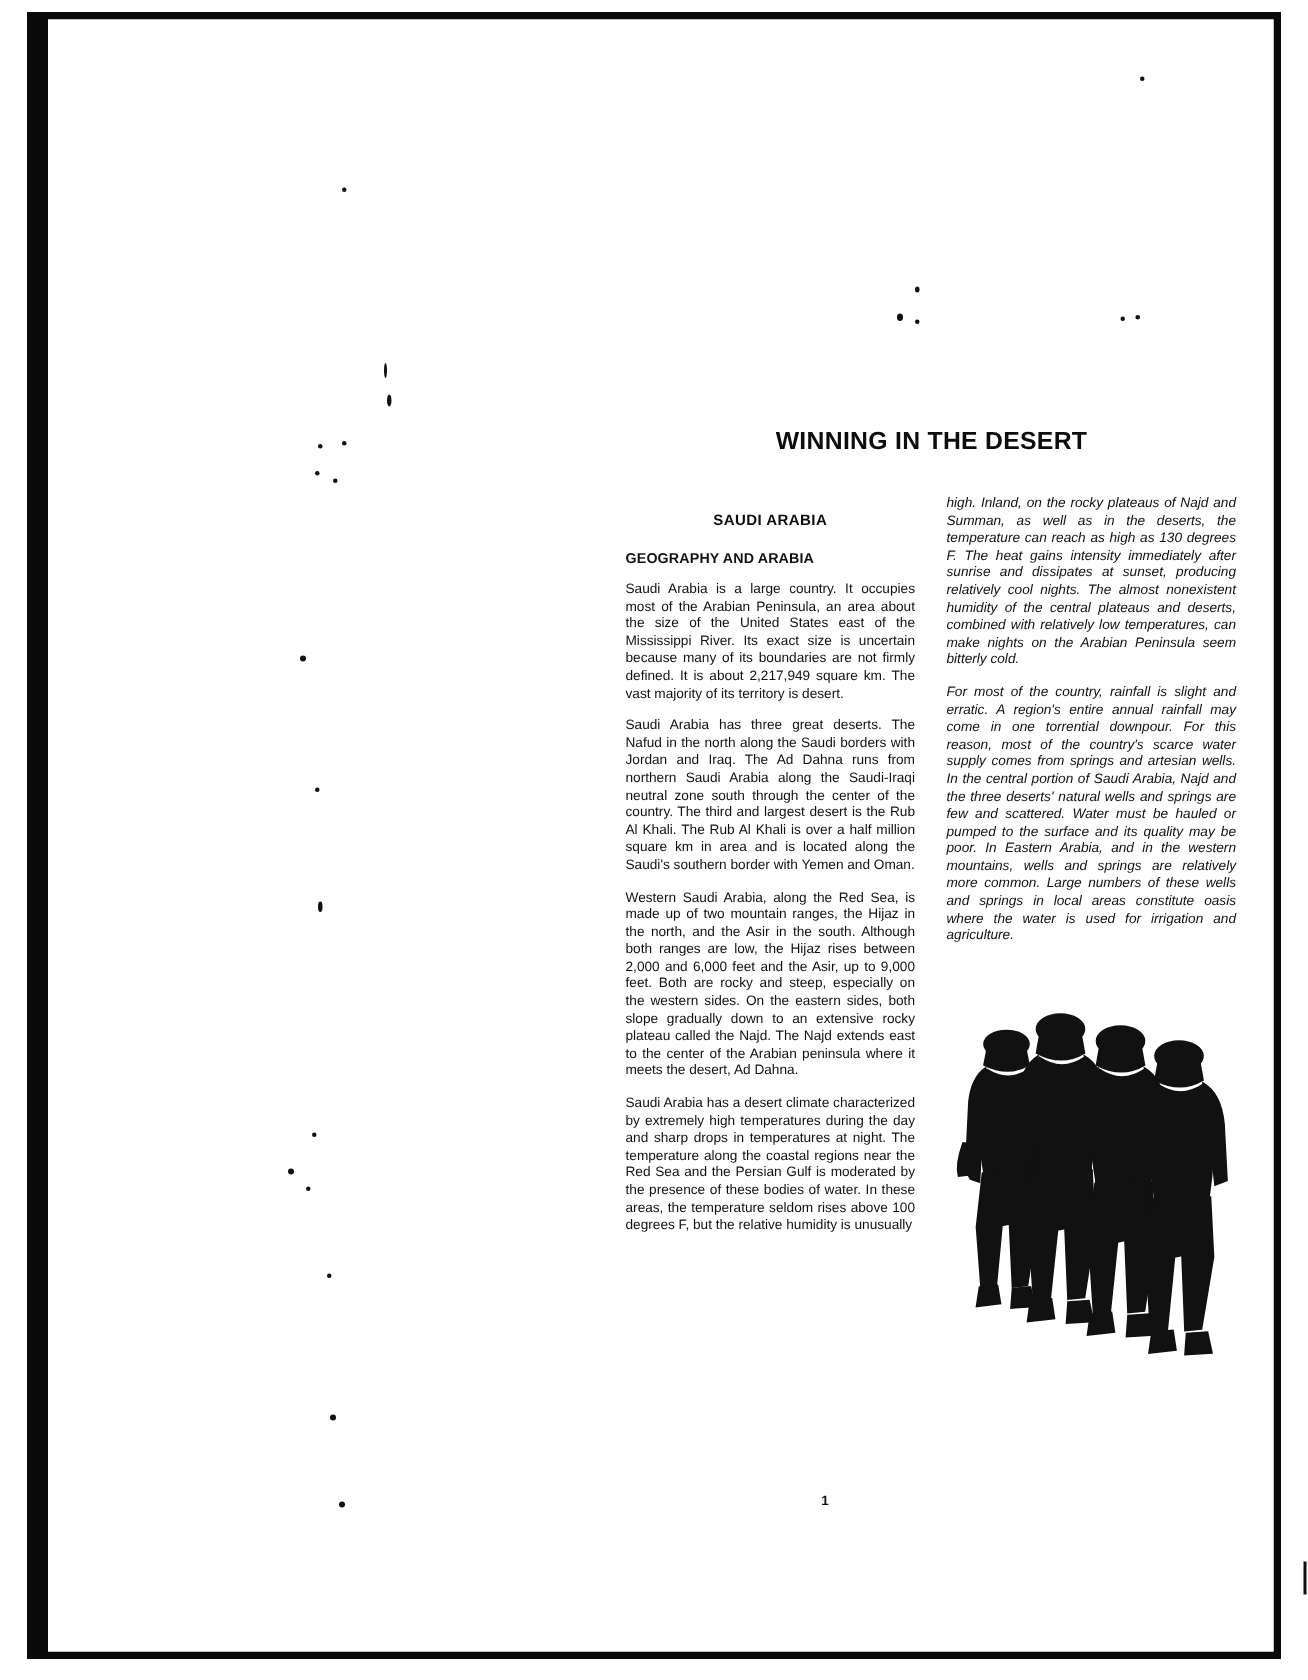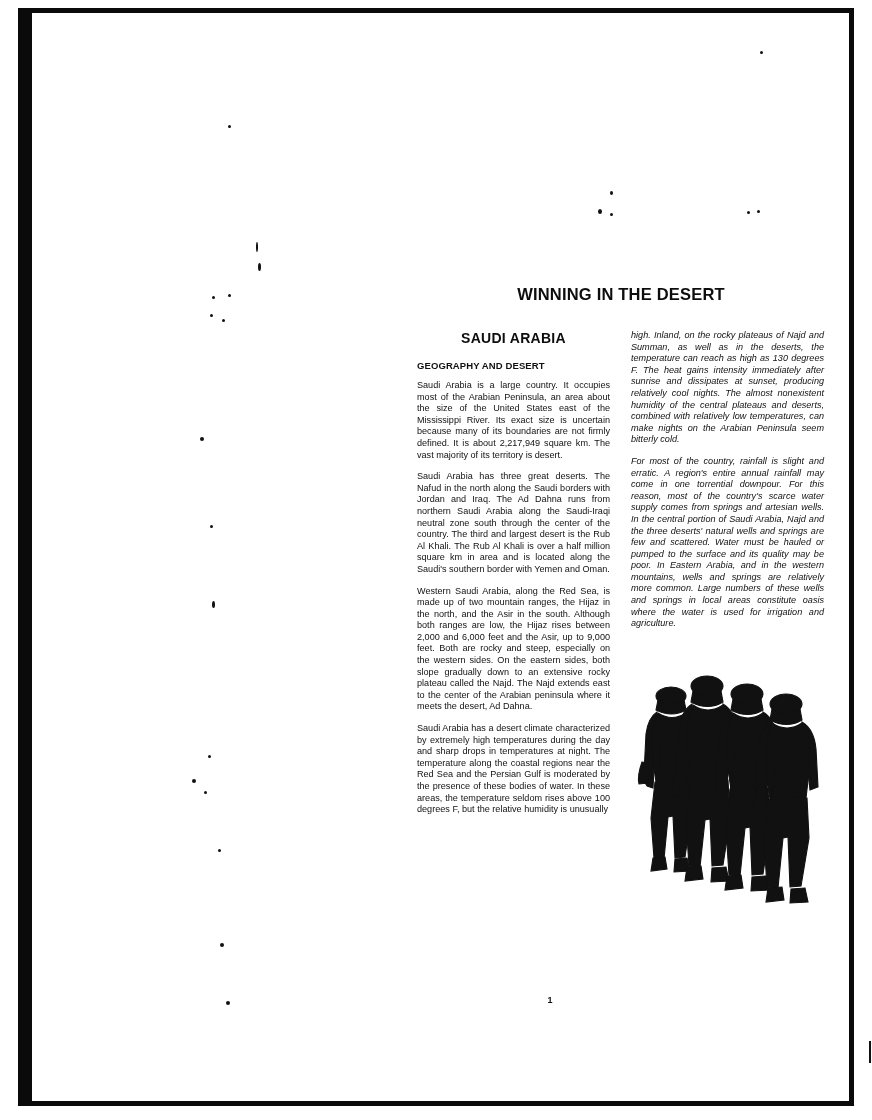--- a/index.html
+++ b/index.html
@@ -70,24 +70,24 @@
   #columns {
     display: flex;
     gap: 21px;
     align-items: flex-start;
   }
   .col {
     width: 193px;
   }
 
   #country-heading {
-    font-size: 14px;
+    font-size: 10px;
     font-weight: bold;
     text-align: center;
-    margin: 0 0 14px 0;
+    margin: 12px 0 14px 0;
     letter-spacing: 0.3px;
     color: #0d0d0d;
   }
 
   #section-heading {
     font-size: 9.5px;
     font-weight: bold;
     margin: 0 0 9px 0;
     letter-spacing: 0.1px;
     color: #111;
@@ -171,21 +171,21 @@
     <div class="speck" style="left:194px;top:988px;width:4px;height:4px;"></div>
 
     <div id="doc-body">
 
       <h1 id="doc-title">WINNING IN THE DESERT</h1>
 
       <div id="columns">
 
         <div class="col col-left">
           <h2 id="country-heading">SAUDI ARABIA</h2>
-          <h3 id="section-heading">GEOGRAPHY AND DESERT</h3>
+          <h3 id="section-heading">GEOGRAPHY AND ARABIA</h3>
           <p class="para">Saudi Arabia is a large country. It occupies most of the Arabian Peninsula, an area about the size of the United States east of the Mississippi River. Its exact size is uncertain because many of its boundaries are not firmly defined. It is about 2,217,949 square km. The vast majority of its territory is desert.</p>
           <p class="para">Saudi Arabia has three great deserts. The Nafud in the north along the Saudi borders with Jordan and Iraq. The Ad Dahna runs from northern Saudi Arabia along the Saudi-Iraqi neutral zone south through the center of the country. The third and largest desert is the Rub Al Khali. The Rub Al Khali is over a half million square km in area and is located along the Saudi's southern border with Yemen and Oman.</p>
           <p class="para">Western Saudi Arabia, along the Red Sea, is made up of two mountain ranges, the Hijaz in the north, and the Asir in the south. Although both ranges are low, the Hijaz rises between 2,000 and 6,000 feet and the Asir, up to 9,000 feet. Both are rocky and steep, especially on the western sides. On the eastern sides, both slope gradually down to an extensive rocky plateau called the Najd. The Najd extends east to the center of the Arabian peninsula where it meets the desert, Ad Dahna.</p>
           <p class="para">Saudi Arabia has a desert climate characterized by extremely high temperatures during the day and sharp drops in temperatures at night. The temperature along the coastal regions near the Red Sea and the Persian Gulf is moderated by the presence of these bodies of water. In these areas, the temperature seldom rises above 100 degrees F, but the relative humidity is unusually</p>
         </div>
 
         <div class="col col-right">
           <p class="para">high. Inland, on the rocky plateaus of Najd and Summan, as well as in the deserts, the temperature can reach as high as 130 degrees F. The heat gains intensity immediately after sunrise and dissipates at sunset, producing relatively cool nights. The almost nonexistent humidity of the central plateaus and deserts, combined with relatively low temperatures, can make nights on the Arabian Peninsula seem bitterly cold.</p>
           <p class="para">For most of the country, rainfall is slight and erratic. A region's entire annual rainfall may come in one torrential downpour. For this reason, most of the country's scarce water supply comes from springs and artesian wells. In the central portion of Saudi Arabia, Najd and the three deserts' natural wells and springs are few and scattered. Water must be hauled or pumped to the surface and its quality may be poor. In Eastern Arabia, and in the western mountains, wells and springs are relatively more common. Large numbers of these wells and springs in local areas constitute oasis where the water is used for irrigation and agriculture.</p>
 

